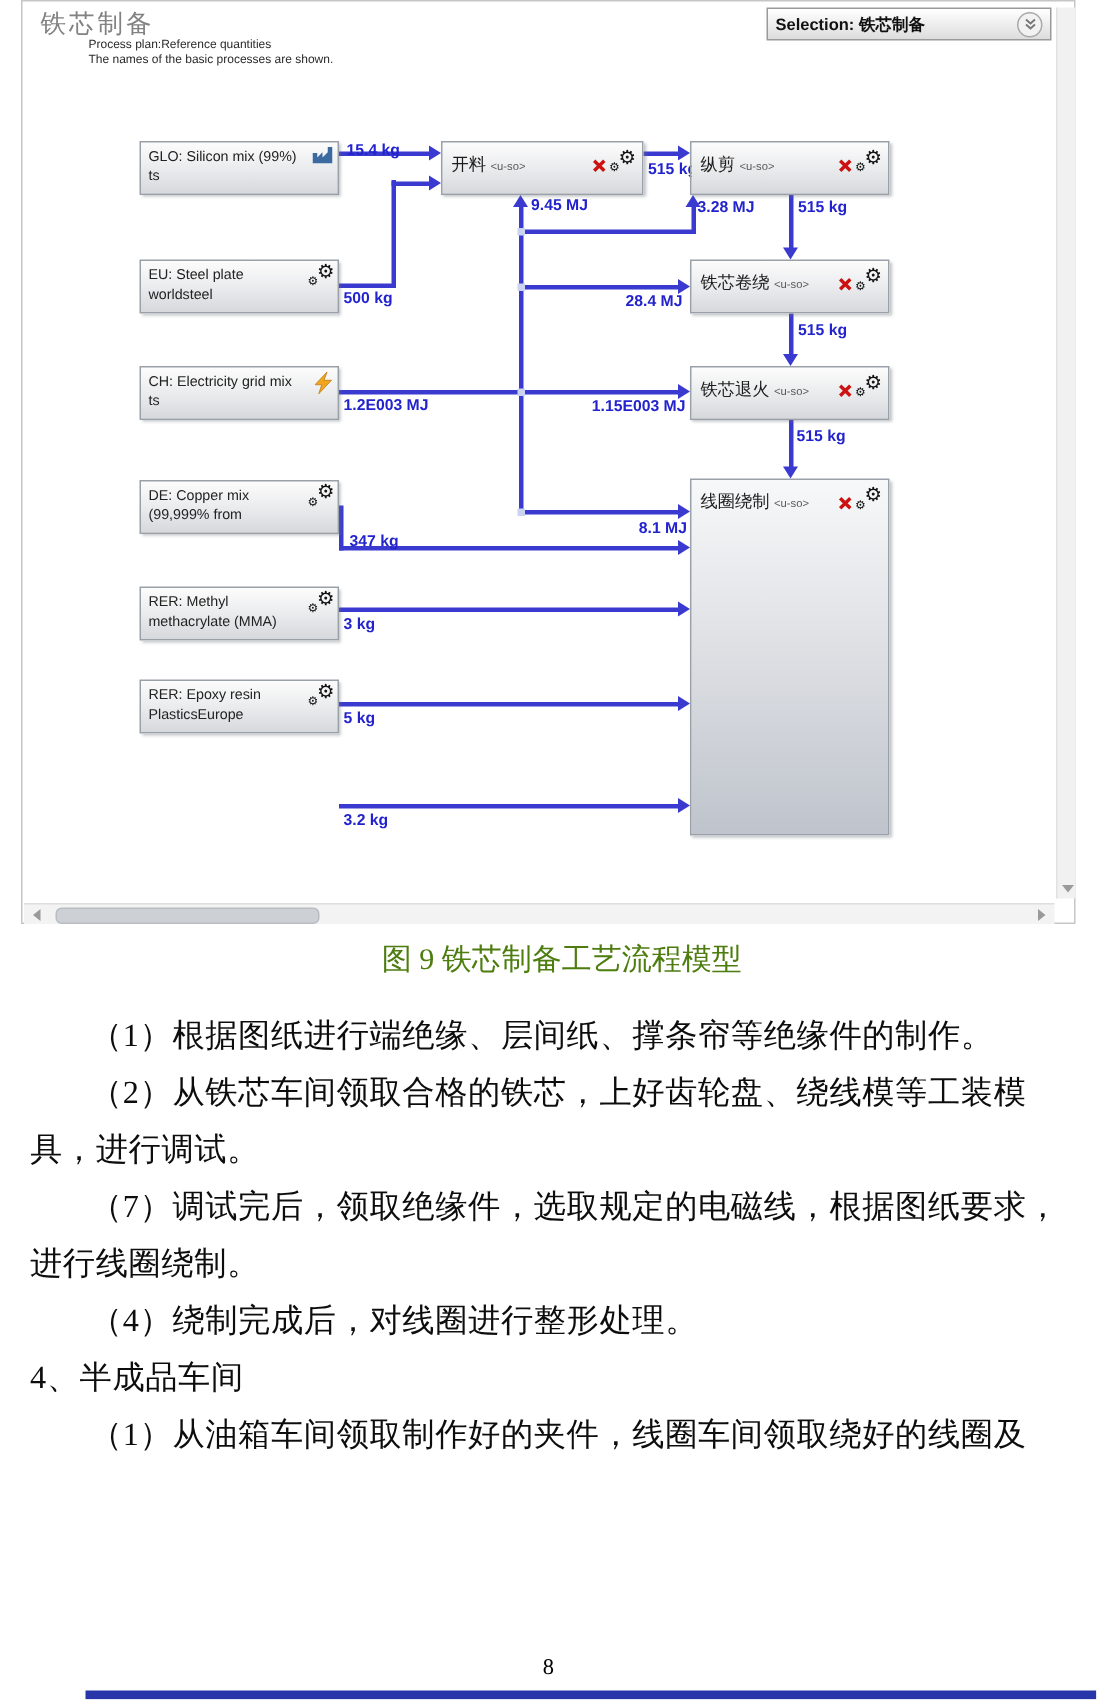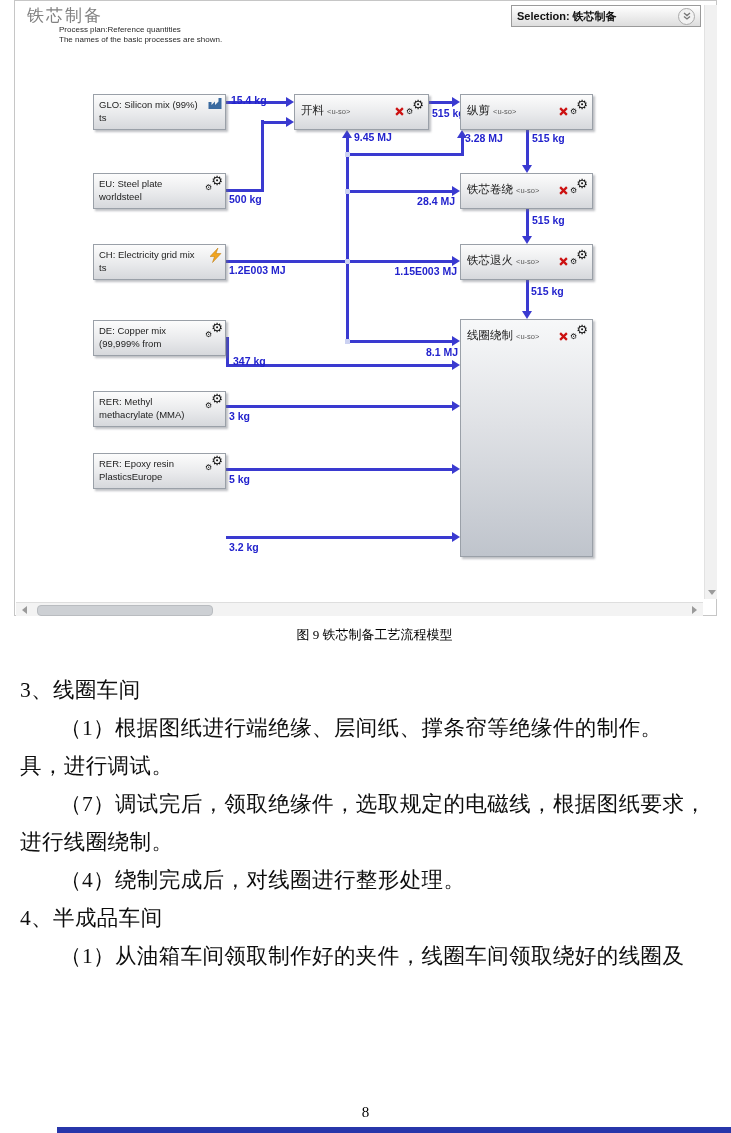--- a/index.html
+++ b/index.html
@@ -56,21 +56,21 @@
   .gears{position:absolute;top:1px;right:2px;width:19px;height:17px;}
   .gears .gb{position:absolute;right:0;top:-1px;font-size:13px;line-height:14px;color:#141414;}
   .gears .gs{position:absolute;left:1px;bottom:0;font-size:8px;line-height:8px;color:#141414;}
   .fic,.lic{position:absolute;top:3px;right:3px;}
   .picons{position:absolute;top:4px;right:4px;display:flex;align-items:flex-start;}
   .picons .xwrap{margin-top:3px;margin-right:1px;}
   .picons .gears{position:relative;top:0;right:0;}
 
   
   .caption{position:absolute;left:0;right:0;top:626px;text-align:center;
-           font-family:"Liberation Serif","DejaVu Serif",serif;font-size:13px;color:#000000;padding-left:18px;}
+           font-family:"Liberation Serif","DejaVu Serif",serif;font-size:20px;color:#4d7c0f;padding-left:18px;}
   .bodytext{position:absolute;left:20px;top:671px;width:697px;
             font-family:"Liberation Serif","DejaVu Serif",serif;font-size:21.5px;
             color:#0d0d0d;line-height:38px;letter-spacing:0.4px;}
   .bl{white-space:nowrap;}
   .bl.ind{padding-left:40px;}
   .pageno{position:absolute;left:0;right:0;top:1104px;text-align:center;
           font-family:"Liberation Serif","DejaVu Serif",serif;font-size:15px;color:#000;}
   .accentbar{position:absolute;left:57px;right:0;bottom:0;height:6px;background:#2836aa;}
 </style>
 </head>
@@ -292,22 +292,22 @@
             <span class="gb">⚙</span>
           </span>
       </span>
     </div>
 
   </div>
 
   <div class="caption">图 9 铁芯制备工艺流程模型</div>
 
   <div class="bodytext">
-    <div class="bl">3、线圈车间</div>
     <div class="bl ind">（1）根据图纸进行端绝缘、层间纸、撑条帘等绝缘件的制作。</div>
+    <div class="bl ind">（2）从铁芯车间领取合格的铁芯，上好齿轮盘、绕线模等工装模</div>
     <div class="bl">具，进行调试。</div>
     <div class="bl ind">（7）调试完后，领取绝缘件，选取规定的电磁线，根据图纸要求，</div>
     <div class="bl">进行线圈绕制。</div>
     <div class="bl ind">（4）绕制完成后，对线圈进行整形处理。</div>
     <div class="bl">4、半成品车间</div>
     <div class="bl ind">（1）从油箱车间领取制作好的夹件，线圈车间领取绕好的线圈及</div>
   </div>
 
   <div class="pageno">8</div>
   <div class="accentbar"></div>

